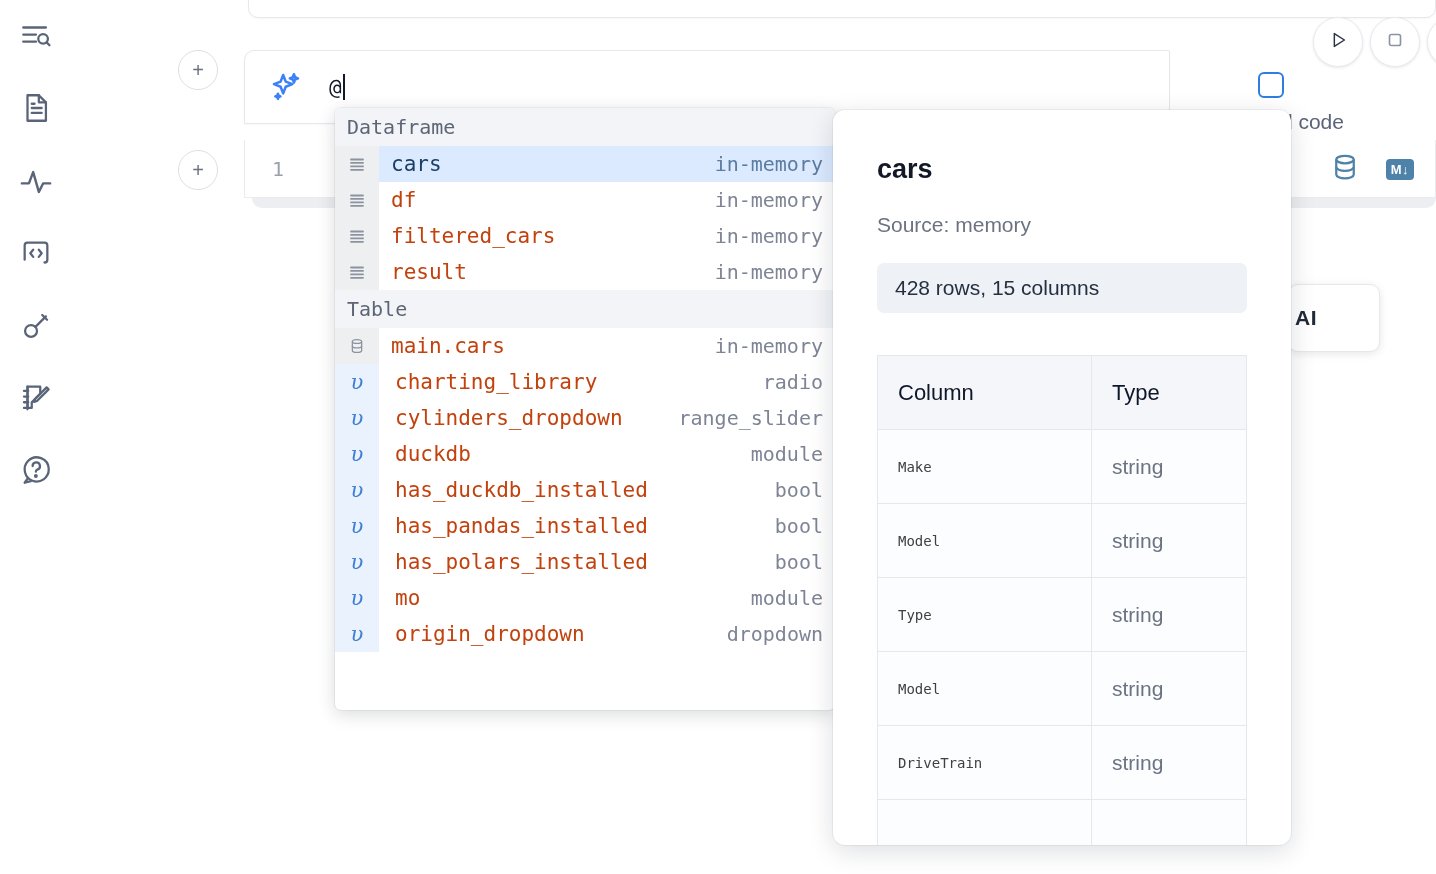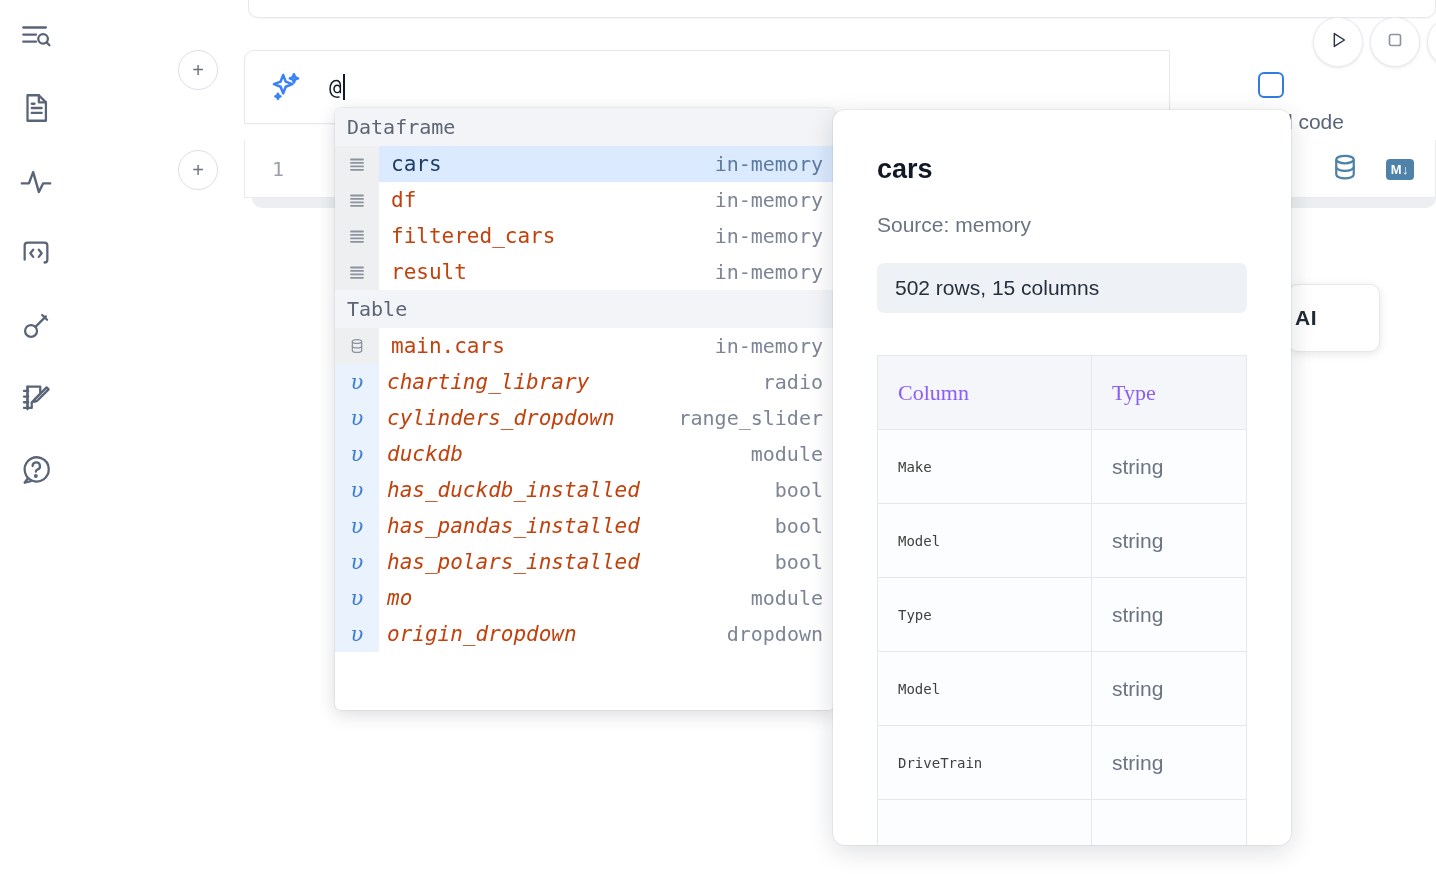--- a/index.html
+++ b/index.html
@@ -143,21 +143,21 @@
     flex: 1 1 auto; padding-left: 12px; font-size: 21px; color: #c2410c;
     white-space: nowrap; overflow: hidden;
   }
   .ac-row .tp {
     flex: 0 0 auto; padding-right: 12px; font-size: 20px; color: #7d8495;
     white-space: nowrap;
   }
   .ac-row.sel { background: #dbeafe; }
   .ac-row.sel .nm { color: #1b3d66; }
   .ac-row.sel .tp { color: #5c7ba0; }
-  .ac-row.var .nm { padding-left: 8px; font-style: italic; }
+  .ac-row.var .nm { padding-left: 16px; }
 
   
   .detail {
     position: absolute; left: 833px; top: 110px; width: 458px; height: 735px;
     background: #ffffff; border-radius: 12px;
     box-shadow: 0 6px 26px rgba(17,24,39,.14), 0 0 0 1px rgba(17,24,39,.05);
     overflow: hidden;
   }
   .detail-inner { padding: 44px 44px 0 44px; }
   .detail-title { font-size: 27px; font-weight: 700; color: #121826; margin: 0 0 0 0; }
@@ -168,22 +168,22 @@
   }
   .detail-table {
     margin-top: 42px; width: 100%; border-collapse: collapse;
     table-layout: fixed;
   }
   .detail-table th, .detail-table td {
     border: 1px solid #e3e8ef; padding: 0 20px; height: 74px;
     text-align: left; font-weight: 400;
   }
   .detail-table th {
-    background: #f4f6f9; font-size: 22px; color: #8b5cf6;
-    font-family: Liberation Serif, serif;
+    background: #f4f6f9; font-size: 22px; color: #0f172a;
+    font-family: Liberation Sans, sans-serif;
   }
   .detail-table td.col {
     font-family: "DejaVu Sans Mono", monospace; font-size: 14px; color: #404040;
     background: #fcfdfe;
   }
   .detail-table td.typ {
     font-size: 21px; color: #6b7382; background: #fcfdfe;
     font-family: "Liberation Sans", sans-serif;
   }
   .detail-table col.c1 { width: 58%; }
@@ -438,21 +438,21 @@
         <span class="ic">υ</span>
         <span class="nm">origin_dropdown</span>
         <span class="tp">dropdown</span>
       </div>
     </div>
 
   <div class="detail">
     <div class="detail-inner">
       <div class="detail-title">cars</div>
       <div class="detail-source">Source: memory</div>
-      <div class="detail-pill">502 rows, 15 columns</div>
+      <div class="detail-pill">428 rows, 15 columns</div>
 
       <div class="detail-scrollclip">
         <table class="detail-table">
           <colgroup>
               <col class="c1">
               <col class="c2">
             </colgroup>
           <thead>
             <tr>
               <th>Column</th>

